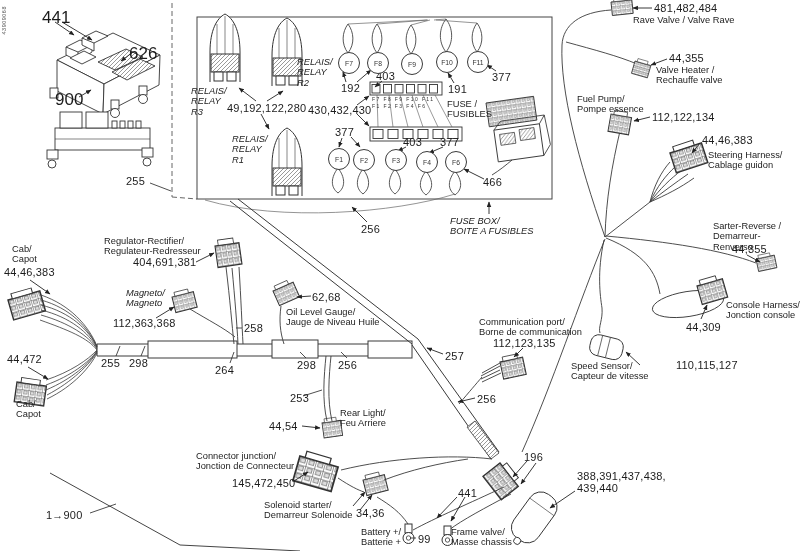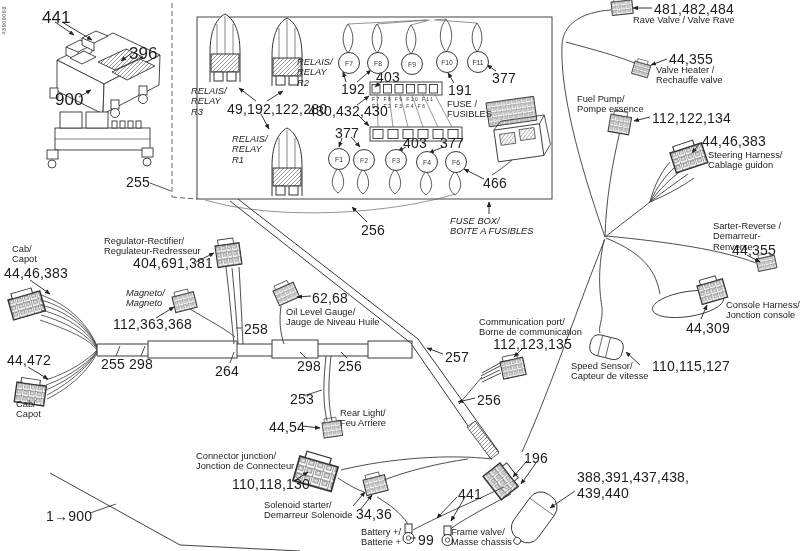--- a/index.html
+++ b/index.html
@@ -1,20 +1,20 @@
 <!DOCTYPE html>
 <html><head>
 <meta charset="utf-8">
 <style>
   html,body{margin:0;padding:0;background:#fff;}
   .stage{position:relative;width:800px;height:551px;background:#fff;overflow:hidden;
          font-family:"Liberation Sans",sans-serif;color:#1c1c1c;}
   svg.art{position:absolute;left:0;top:0;z-index:1;}
   .lbl{position:absolute;z-index:2;white-space:pre-line;line-height:1.12;}
-  .num{font-size:14px;letter-spacing:.2px;}
+  .num{font-size:11px;letter-spacing:.2px;}
   .num-lg{font-size:17px;}
   .nm{font-size:9.3px;}
   .ctr{text-align:left;font-style:italic;}
   .tiny{font-size:5px;letter-spacing:1.4px;white-space:pre;color:#333;}
   .fuse{position:absolute;z-index:2;width:20px;height:20px;border:1px solid #3a3a3a;border-radius:50%;
         background:#fff;display:flex;align-items:center;justify-content:center;
         font-size:6.8px;color:#333;}
   .vcode{position:absolute;z-index:2;left:1px;top:6px;font-size:5.5px;color:#555;
          writing-mode:vertical-rl;transform:rotate(180deg);letter-spacing:.5px;}
 </style>
@@ -307,21 +307,21 @@
   <path d="M303,396 L322,390"></path>
   <path d="M416,538 L410,538"></path>
   <path d="M90,513 L116,504"></path>
   <path d="M492,175 C500,170 506,165 512,160"></path>
 </g>
 </svg>
 
 <span class="vcode">43909068</span>
 
 <div class="lbl num-lg" style="left:42px;top:8px">441</div>
-<div class="lbl num-lg" style="left:129px;top:44px">396</div>
+<div class="lbl num-lg" style="left:129px;top:44px">626</div>
 <div class="lbl num-lg" style="left:55px;top:90px">900</div>
 
 <div class="lbl nm ctr" style="left:191px;top:86px;width:46px">RELAIS/
 RELAY
 R3</div>
 <div class="lbl nm ctr" style="left:297px;top:57px;width:46px">RELAIS/
 RELAY
 R2</div>
 <div class="lbl nm ctr" style="left:232px;top:134px;width:46px">RELAIS/
 RELAY
@@ -365,21 +365,21 @@
 <div class="lbl num" style="left:129px;top:357px">298</div>
 <div class="lbl num" style="left:215px;top:364px">264</div>
 <div class="lbl num" style="left:297px;top:359px">298</div>
 <div class="lbl num" style="left:338px;top:359px">256</div>
 <div class="lbl num" style="left:290px;top:392px">253</div>
 <div class="lbl nm" style="left:340px;top:408px">Rear Light/
 Feu Arriere</div>
 <div class="lbl num" style="left:269px;top:420px">44,54</div>
 <div class="lbl nm" style="left:196px;top:451px">Connector junction/
 Jonction de Connecteur</div>
-<div class="lbl num" style="left:232px;top:477px">110,118,130</div>
+<div class="lbl num" style="left:232px;top:477px">145,472,450</div>
 <div class="lbl num" style="left:46px;top:509px">1→900</div>
 
 <div class="lbl num" style="left:654px;top:2px">481,482,484</div>
 <div class="lbl nm" style="left:633px;top:15px">Rave Valve / Valve Rave</div>
 <div class="lbl num" style="left:669px;top:52px">44,355</div>
 <div class="lbl nm" style="left:656px;top:65px">Valve Heater /
 Rechauffe valve</div>
 <div class="lbl nm" style="left:577px;top:94px">Fuel Pump/
 Pompe essence</div>
 <div class="lbl num" style="left:652px;top:111px">112,122,134</div>
@@ -390,21 +390,21 @@
 Demarreur-Renverse</div>
 <div class="lbl num" style="left:732px;top:243px">44,355</div>
 <div class="lbl nm" style="left:726px;top:300px">Console Harness/
 Jonction console</div>
 <div class="lbl num" style="left:686px;top:321px">44,309</div>
 <div class="lbl nm" style="left:479px;top:317px">Communication port/
 Borne de communication</div>
 <div class="lbl num" style="left:493px;top:337px">112,123,135</div>
 <div class="lbl nm" style="left:571px;top:361px">Speed Sensor/
 Capteur de vitesse</div>
-<div class="lbl num" style="left:652px;top:359px">110,115,127</div>
+<div class="lbl num" style="left:676px;top:359px">110,115,127</div>
 <div class="lbl num" style="left:445px;top:350px">257</div>
 <div class="lbl num" style="left:477px;top:393px">256</div>
 
 <div class="lbl num" style="left:524px;top:451px">196</div>
 <div class="lbl num" style="left:577px;top:470px">388,391,437,438,
 439,440</div>
 <div class="lbl nm" style="left:264px;top:500px">Solenoid starter/
 Demarreur Solenoide</div>
 <div class="lbl num" style="left:356px;top:507px">34,36</div>
 <div class="lbl nm" style="left:361px;top:527px">Battery +/

